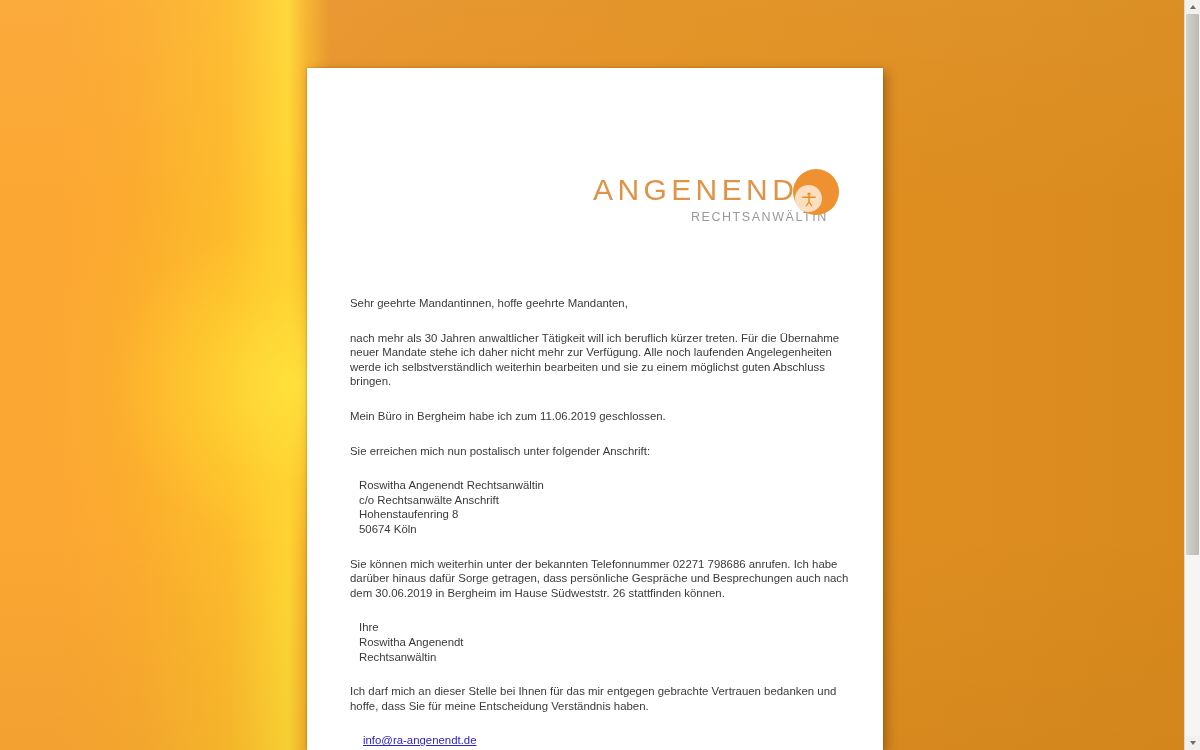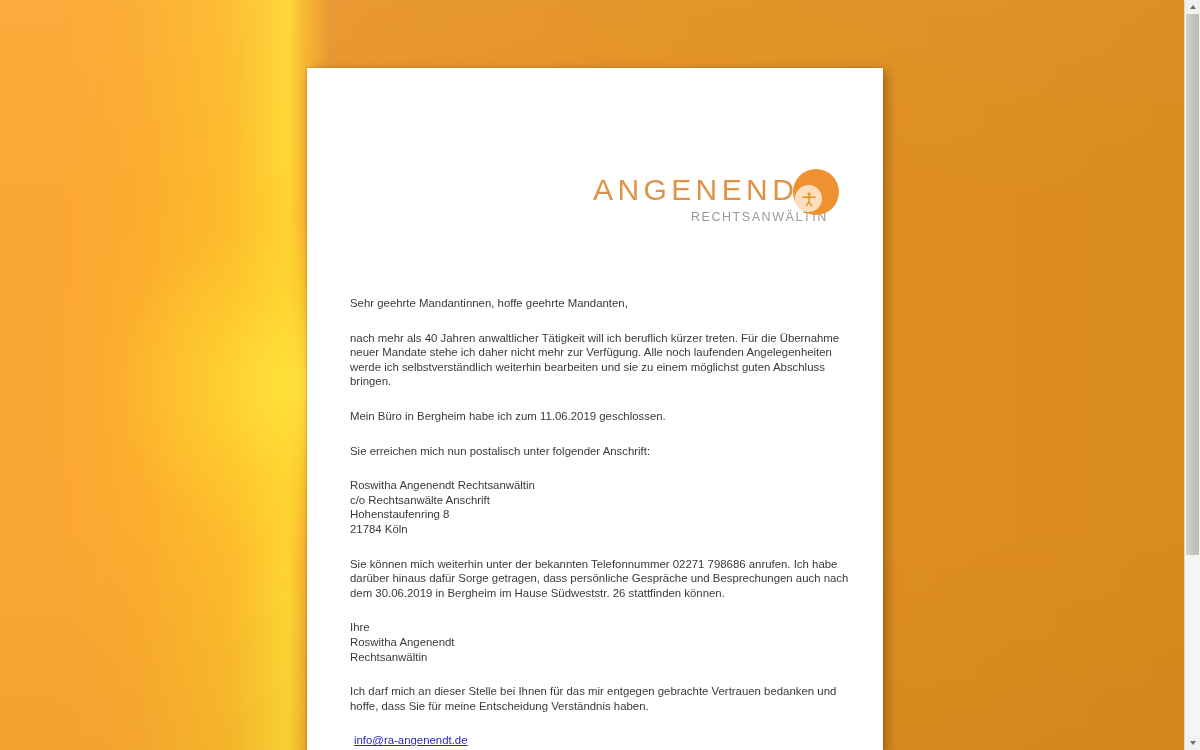--- a/index.html
+++ b/index.html
@@ -143,21 +143,21 @@
     width: 509px;
     font-family: "Liberation Sans", sans-serif;
     font-size: 11.4px;
     line-height: 14.6px;
     color: #3a3a3a;
   }
   .para {
     margin: 0 0 20px 0;
   }
   .para.block { margin-bottom: 20px; }
-  .para .ln { display: block; }
+  .para .ln { display: block; margin-left: 9px; }
 
   .mailto {
     color: #2f22c4;
     text-decoration: underline;
     padding-left: 4px;
   }
   .sig-block .ln { display: block; }
 
   
   .scrollbar {
@@ -235,31 +235,31 @@
               <path d="M8.6 11.3 L5.4 16.3 L6.9 16.3 L9.05 12.9 L11.2 16.3 L12.7 16.3 L9.5 11.3 Z"></path>
             </g>
           </svg>
         </div>
       </div>
 
       <div class="letter">
 
         <p class="para">Sehr geehrte Mandantinnen, hoffe geehrte Mandanten,</p>
 
-        <p class="para">nach mehr als 40 Jahren anwaltlicher Tätigkeit will ich beruflich kürzer treten. Für die Übernahme neuer Mandate stehe ich daher nicht mehr zur Verfügung. Alle noch laufenden Angelegenheiten werde ich selbstverständlich weiterhin bearbeiten und sie zu einem möglichst guten Abschluss bringen.</p>
+        <p class="para">nach mehr als 30 Jahren anwaltlicher Tätigkeit will ich beruflich kürzer treten. Für die Übernahme neuer Mandate stehe ich daher nicht mehr zur Verfügung. Alle noch laufenden Angelegenheiten werde ich selbstverständlich weiterhin bearbeiten und sie zu einem möglichst guten Abschluss bringen.</p>
 
         <p class="para">Mein Büro in Bergheim habe ich zum 11.06.2019 geschlossen.</p>
 
         <p class="para">Sie erreichen mich nun postalisch unter folgender Anschrift:</p>
 
         <p class="para block">
           <span class="ln">Roswitha Angenendt Rechtsanwältin</span>
           <span class="ln">c/o Rechtsanwälte Anschrift</span>
           <span class="ln">Hohenstaufenring 8</span>
-          <span class="ln">21784 Köln</span>
+          <span class="ln">50674 Köln</span>
         </p>
 
         <p class="para">Sie können mich weiterhin unter der bekannten Telefonnummer 02271 798686 anrufen. Ich habe darüber hinaus dafür Sorge getragen, dass persönliche Gespräche und Besprechungen auch nach dem 30.06.2019 in Bergheim im Hause Südweststr. 26 stattfinden können.</p>
 
         <p class="para block sig-block">
           <span class="ln">Ihre</span>
           <span class="ln">Roswitha Angenendt</span>
           <span class="ln">Rechtsanwältin</span>
         </p>
 

